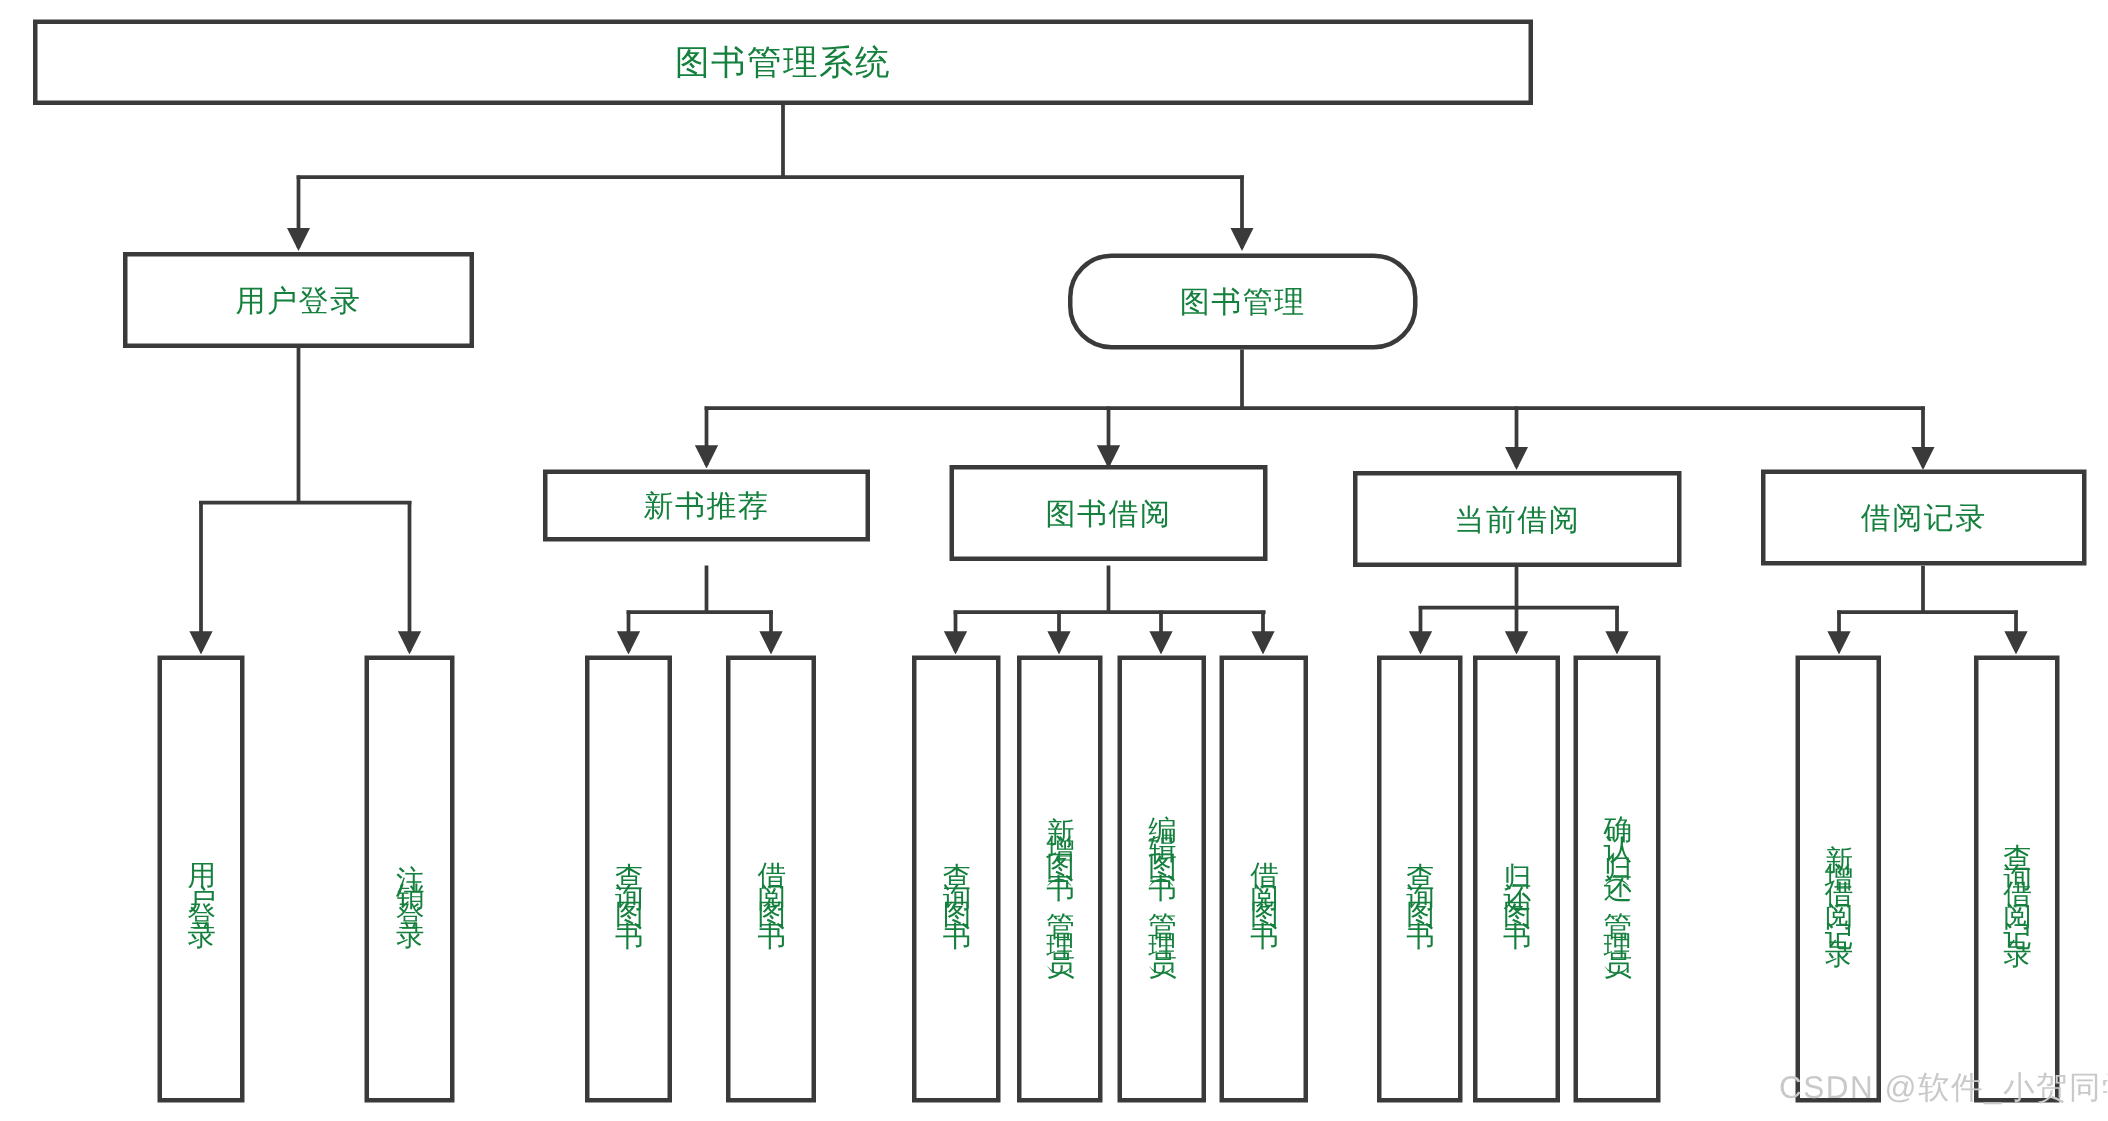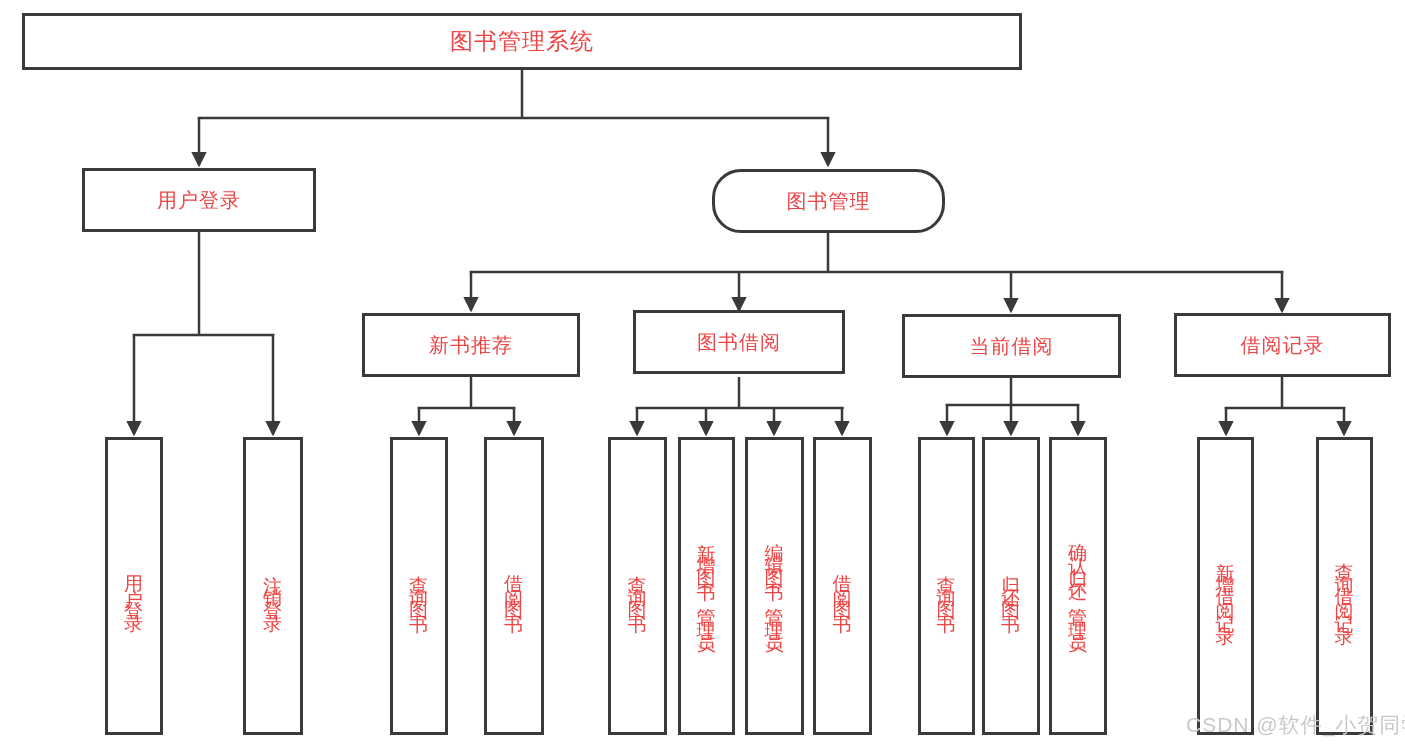--- a/index.html
+++ b/index.html
@@ -10,21 +10,21 @@
     font-family:"Liberation Sans","DejaVu Sans",sans-serif;
     overflow:hidden;
   }
   .wires{position:absolute;left:0;top:0;width:1405px;height:747px;}
   .node{
     position:absolute;
     box-sizing:border-box;
     border:3px solid #3a3a3a;
     background:#ffffff;
     display:flex;align-items:center;justify-content:center;
-    color:#ef4444;
+    color:#15803d;
     text-align:center;
   }
   .root-label{font-size:23px;letter-spacing:1px;}
   .h-label{font-size:20px;letter-spacing:1px;}
   .leaf span{
     writing-mode:vertical-rl;
     text-orientation:mixed;
     font-size:19px;
     line-height:1;
     letter-spacing:13px;
@@ -98,21 +98,21 @@
     <span class="root-label">图书管理系统</span>
   </div>
 
   <div class="node" style="left:82px;top:168px;width:234px;height:64px;">
     <span class="h-label">用户登录</span>
   </div>
   <div class="node" style="left:712px;top:169px;width:233px;height:64px;border-radius:29px;">
     <span class="h-label">图书管理</span>
   </div>
 
-  <div class="node" style="left:362px;top:313px;width:218px;height:64px;">
+  <div class="node" style="left:362px;top:313px;width:218px;height:48px;">
     <span class="h-label">新书推荐</span>
   </div>
   <div class="node" style="left:633px;top:310px;width:212px;height:64px;">
     <span class="h-label">图书借阅</span>
   </div>
   <div class="node" style="left:902px;top:314px;width:219px;height:64px;">
     <span class="h-label">当前借阅</span>
   </div>
   <div class="node" style="left:1174px;top:313px;width:217px;height:64px;">
     <span class="h-label">借阅记录</span>

